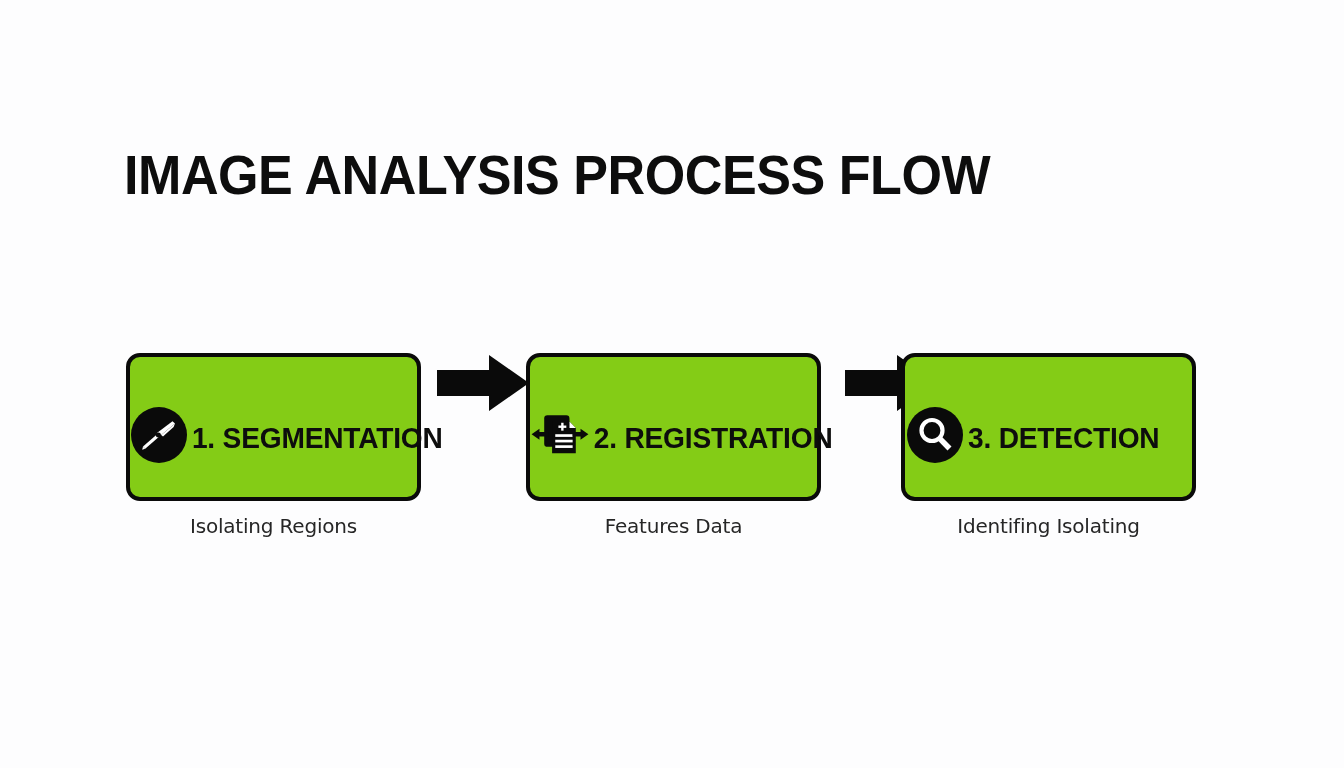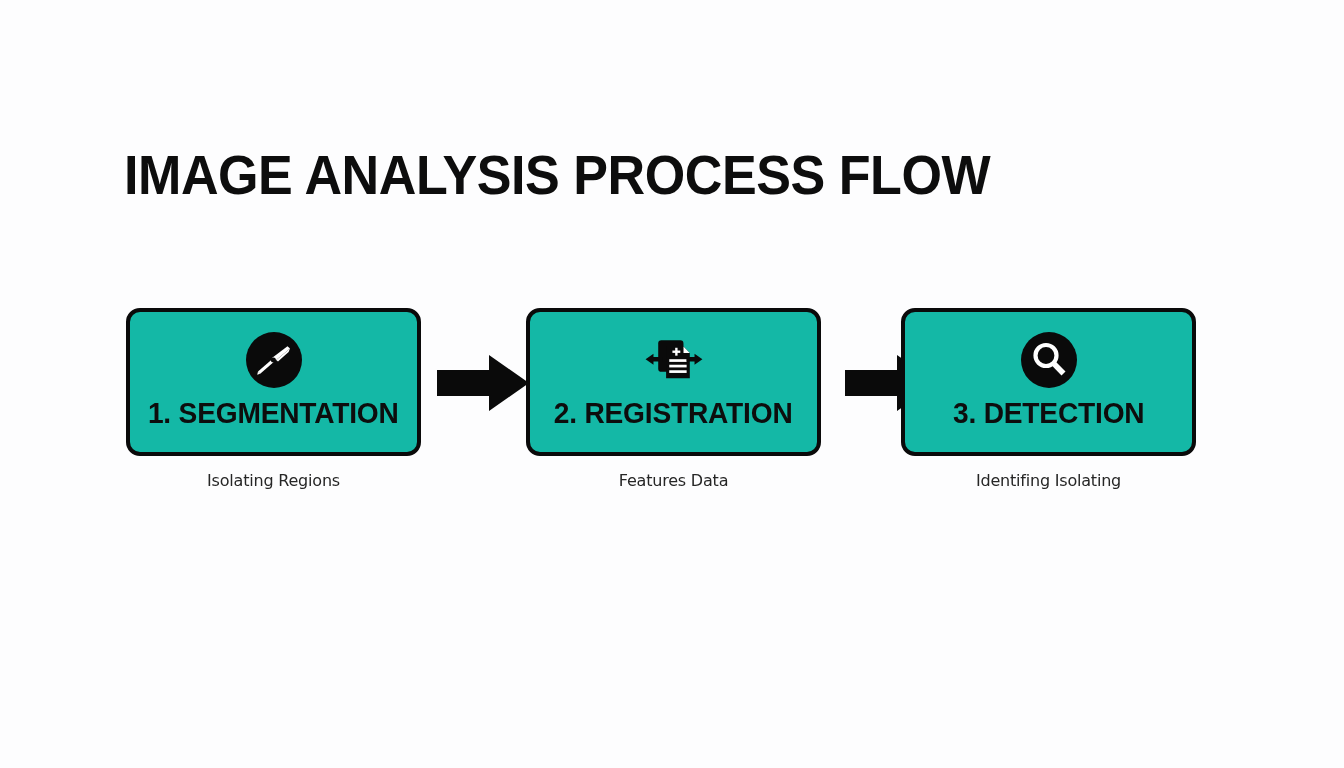--- a/index.html
+++ b/index.html
@@ -61,26 +61,27 @@
   .step-2 { left: 526px; }
   .step-3 { left: 901px; }
 
   .card {
     position: relative;
     box-sizing: border-box;
     width: 295px;
     height: 148px;
     border: 4px solid #0a0a0a;
     border-radius: 14px;
-    background: #14b8a6;
+    background: #84cc16;
     display: flex;
-    flex-direction: column;
+    flex-direction: row;
     align-items: center;
     justify-content: flex-start;
     padding-top: 18px;
+    margin-top: 45px;
   }
 
   .icon-wrap {
     width: 60px;
     height: 60px;
     display: flex;
     align-items: center;
     justify-content: center;
     margin-bottom: 2px;
   }
@@ -96,21 +97,21 @@
     line-height: 34px;
     margin-top: 4px;
     transform: scaleX(0.97);
   }
 
   .caption {
     margin-top: 12px;
     text-align: center;
     width: 295px;
     font-family: "DejaVu Sans", "Liberation Sans", sans-serif;
-    font-size: 16px;
+    font-size: 20px;
     font-weight: 400;
     color: #262626;
     line-height: 26px;
     white-space: nowrap;
     letter-spacing: -0.2px;
   }
 
   
   .arrow {
     position: absolute;

